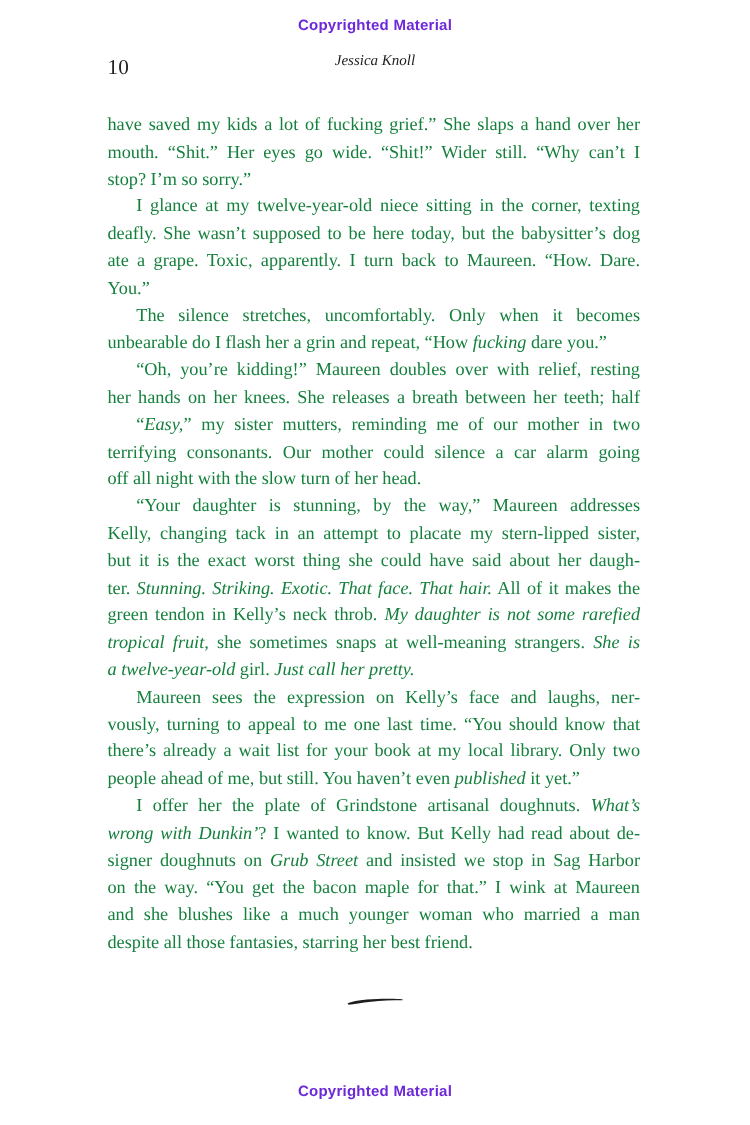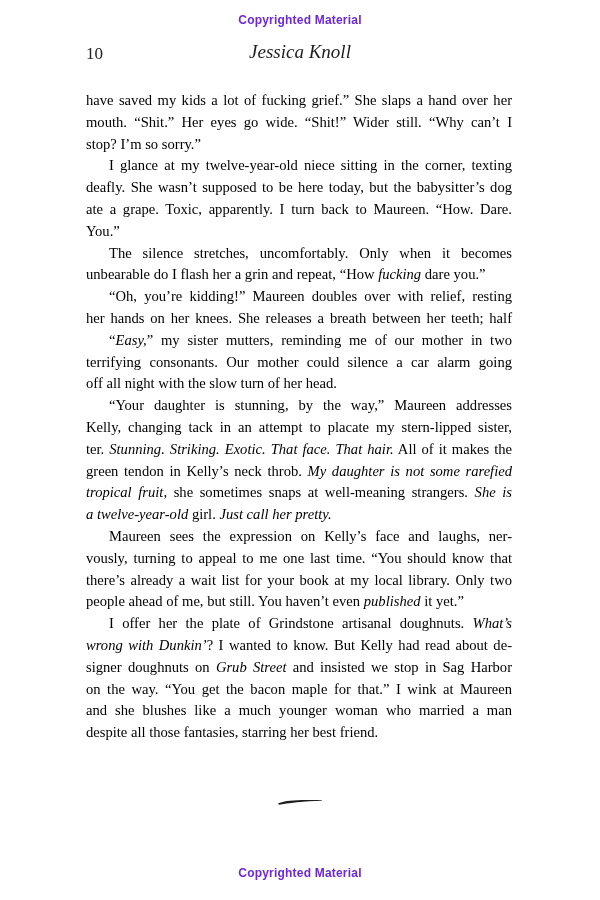--- a/index.html
+++ b/index.html
@@ -13,25 +13,25 @@
     font-family:"Liberation Sans","DejaVu Sans",sans-serif;
     font-weight:bold; font-size:12px; color:#6d28d9; letter-spacing:.2px;
   }
   #top-notice { top:13px; }
   #bottom-notice { top:866px; }
   #page-number {
     position:absolute; left:86px; top:44px; font-size:17px; color:#222;
   }
   #running-head {
     position:absolute; left:0; width:600px; top:41px; text-align:center;
-    font-style:italic; font-size:19px; color:#1e1e1e;
+    font-style:italic; font-size:12px; color:#1e1e1e;
   }
   #book-text {
     position:absolute; left:86px; top:90px; width:426px;
-    font-size:14.6px; line-height:21.8px; color:#000000;
+    font-size:14.6px; line-height:21.8px; color:#15803d;
   }
   .line { text-align:justify; text-align-last:justify; }
   .line.last { text-align-last:auto; }
   .line.indent { text-indent:23px; }
   .line em { font-style:italic; }
   #divider {
     position:absolute; left:0; top:793px; width:600px; text-align:center;
   }
   #divider svg { display:inline-block; }
 </style>
@@ -55,20 +55,21 @@
       <div class="line last"><span>You.”</span></div>
       <div class="line indent"><span>The silence stretches, uncomfortably. Only when it becomes</span></div>
       <div class="line last"><span>unbearable do I flash her a grin and repeat, “How </span><em>fucking</em><span> dare you.”</span></div>
       <div class="line indent"><span>“Oh, you’re kidding!” Maureen doubles over with relief, resting</span></div>
       <div class="line"><span>her hands on her knees. She releases a breath between her teeth; half</span></div>
       <div class="line indent"><span>“</span><em>Easy,</em><span>” my sister mutters, reminding me of our mother in two</span></div>
       <div class="line"><span>terrifying consonants. Our mother could silence a car alarm going</span></div>
       <div class="line last"><span>off all night with the slow turn of her head.</span></div>
       <div class="line indent"><span>“Your daughter is stunning, by the way,” Maureen addresses</span></div>
       <div class="line"><span>Kelly, changing tack in an attempt to placate my stern-lipped sister,</span></div>
+      <div class="line"><span>but it is the exact worst thing she could have said about her daugh-</span></div>
       <div class="line"><span>ter. </span><em>Stunning. Striking. Exotic. That face. That hair.</em><span> All of it makes the</span></div>
       <div class="line"><span>green tendon in Kelly’s neck throb. </span><em>My daughter is not some rarefied</em></div>
       <div class="line"><em>tropical fruit,</em><span> she sometimes snaps at well-meaning strangers. </span><em>She is</em></div>
       <div class="line last"><em>a twelve-year-old</em><span> girl. </span><em>Just call her pretty.</em></div>
       <div class="line indent"><span>Maureen sees the expression on Kelly’s face and laughs, ner-</span></div>
       <div class="line"><span>vously, turning to appeal to me one last time. “You should know that</span></div>
       <div class="line"><span>there’s already a wait list for your book at my local library. Only two</span></div>
       <div class="line last"><span>people ahead of me, but still. You haven’t even </span><em>published</em><span> it yet.”</span></div>
       <div class="line indent"><span>I offer her the plate of Grindstone artisanal doughnuts. </span><em>What’s</em></div>
       <div class="line"><em>wrong with Dunkin’</em><span>? I wanted to know. But Kelly had read about de-</span></div>

